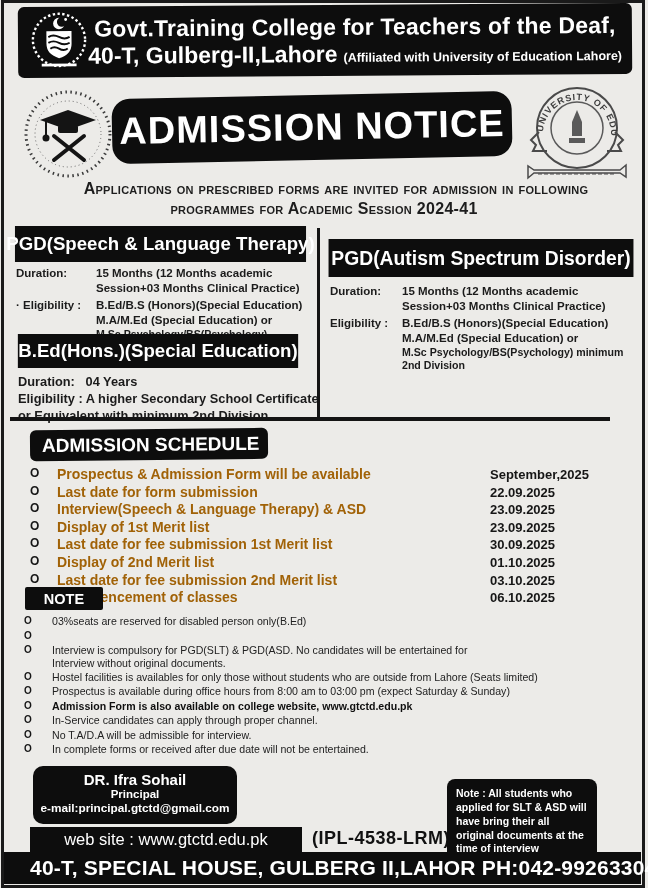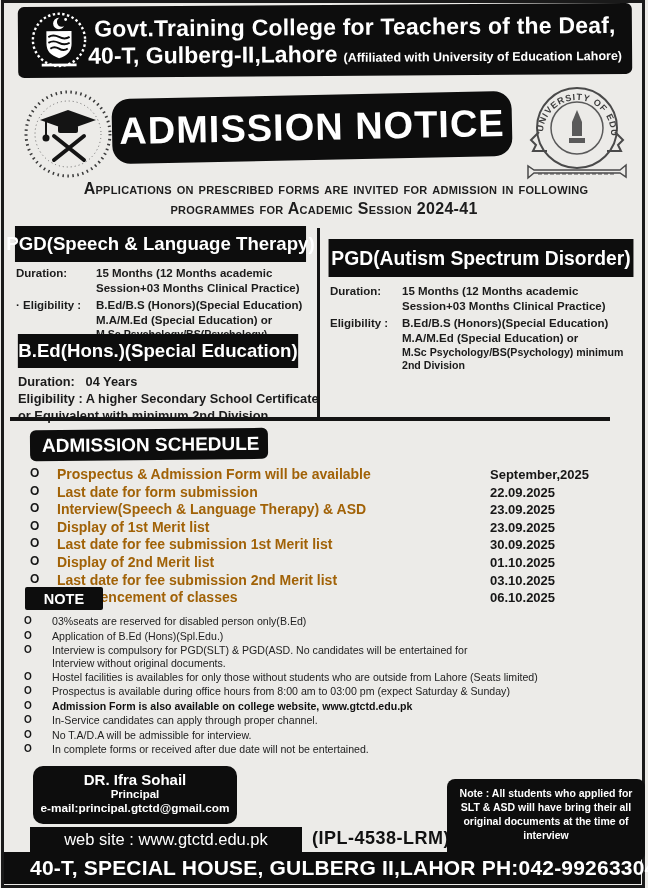--- a/index.html
+++ b/index.html
@@ -61,22 +61,22 @@
 
   
   .principal{position:absolute;left:33px;top:766px;width:204px;height:58px;border-radius:10px;
     text-align:center;padding-top:5px;box-sizing:border-box;}
   .p-name{font-size:15px;font-weight:bold;line-height:1.15;}
   .p-title{font-size:11.5px;font-weight:bold;line-height:1.15;}
   .p-email{font-size:11.8px;font-weight:bold;line-height:1.35;}
   .webbar{position:absolute;left:30px;top:827px;width:272px;height:25px;display:flex;
     align-items:center;justify-content:center;font-size:16.5px;font-weight:normal;}
   .ipl{position:absolute;left:312px;top:828px;font-size:18px;font-weight:bold;color:#111;letter-spacing:.5px;}
-  .sidenote{position:absolute;left:447px;top:779px;width:198px;height:82px;border-radius:8px;
-    padding:8px 9px;box-sizing:border-box;font-size:10.5px;font-weight:bold;line-height:1.32;text-align:center;}
+  .sidenote{position:absolute;left:447px;top:779px;width:150px;height:82px;border-radius:8px;
+    padding:8px 9px;box-sizing:border-box;font-size:10.5px;font-weight:bold;line-height:1.32;}
   .addrbar{position:absolute;left:4px;top:852px;width:637px;height:32px;display:flex;
     align-items:center;padding-left:26px;box-sizing:border-box;}
   .addr-text{font-size:21px;font-weight:bold;letter-spacing:.2px;white-space:nowrap;}
   .credit{margin-left:8px;font-size:6.5px;line-height:1.25;color:#cfcfcf;width:70px;}
 </style>
 </head>
 <body>
 
 <div id="page">
   <div class="frame"></div>
@@ -238,21 +238,20 @@
   <div class="note-hdr blackbox">
     <span>NOTE</span>
   </div>
   <div class="notes">
     <div class="nrow">
         <span class="nbullet">O</span>
         <span class="ntext">03%seats are reserved for disabled person only(B.Ed)</span>
       </div>
     <div class="nrow">
         <span class="nbullet">O</span>
-        <span class="ntext">Application of B.Ed (Hons)(Spl.Edu.)</span>
       </div>
     <div class="nrow">
         <span class="nbullet">O</span>
         <span class="ntext" style="width:430px;">Interview is compulsory for PGD(SLT) &amp; PGD(ASD. No candidates will be entertained for Interview without original documents.</span>
       </div>
     <div class="nrow">
         <span class="nbullet">O</span>
         <span class="ntext">Hostel facilities is availables for only those without students who are outside from Lahore (Seats limited)</span>
       </div>
     <div class="nrow">

